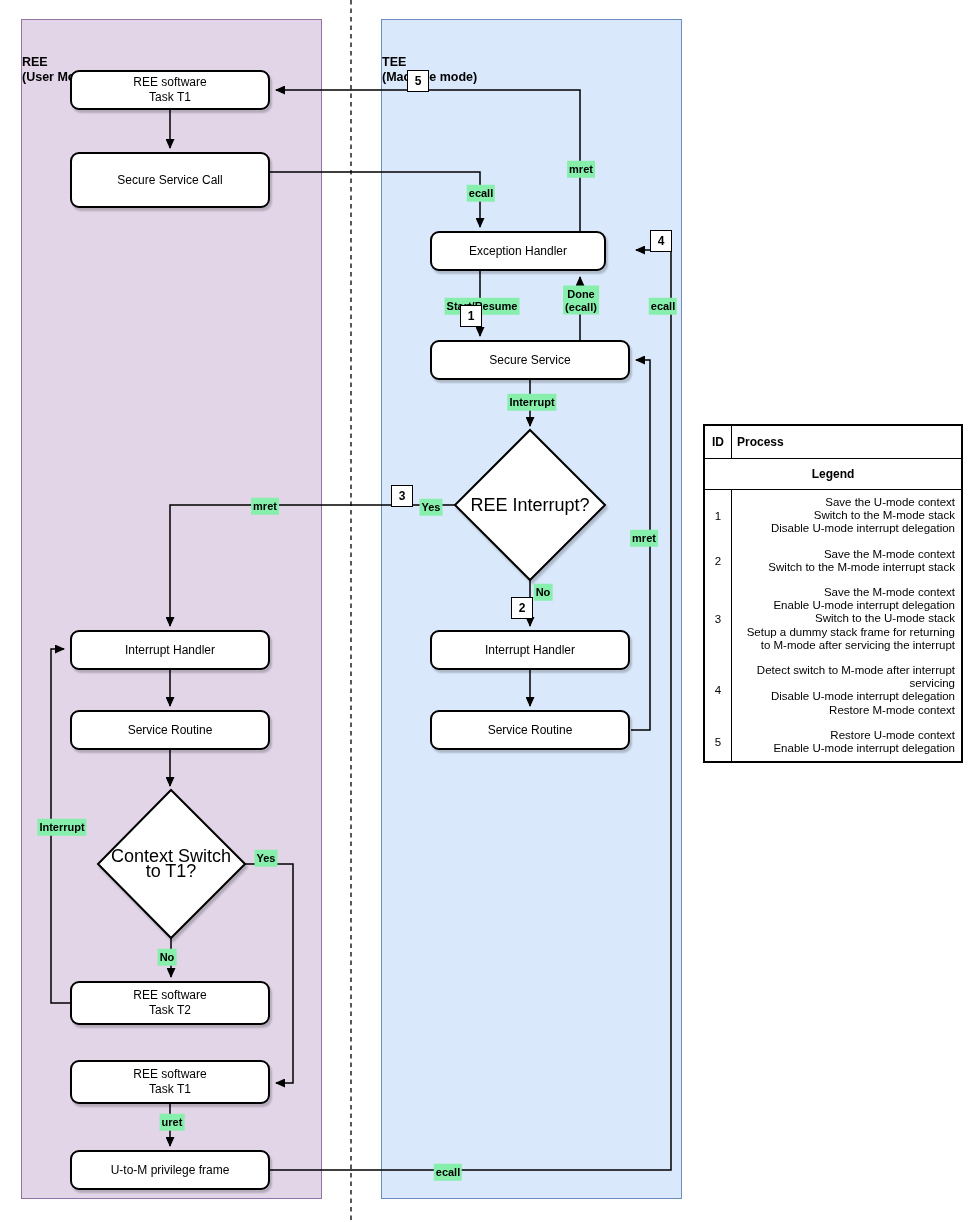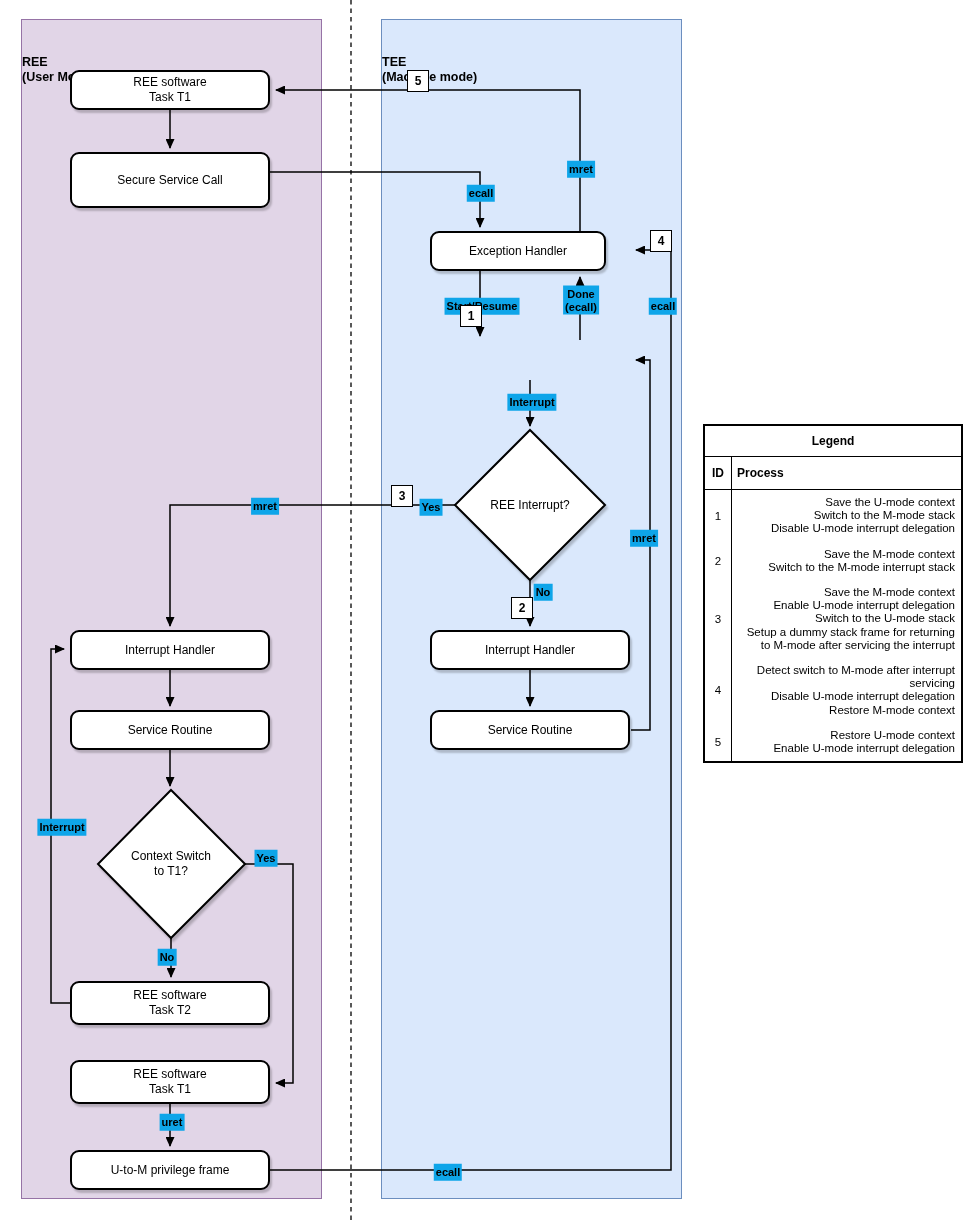--- a/index.html
+++ b/index.html
@@ -17,25 +17,25 @@
   svg.wires { position:absolute; left:0; top:0; z-index:2; }
   .node {
     position:absolute; box-sizing:border-box; z-index:3;
     background:#ffffff; border:2px solid #000; border-radius:9px;
     display:flex; align-items:center; justify-content:center; text-align:center;
     font-size:12px; line-height:15px; white-space:pre-line;
     box-shadow:2px 3px 2px rgba(0,0,0,0.2);
   }
   .dlabel {
     position:absolute; z-index:4; display:flex; align-items:center; justify-content:center;
-    text-align:center; font-size:12px; line-height:15px; white-space:pre-line;
+    text-align:center; font-size:18px; line-height:15px; white-space:pre-line;
   }
   .elabel {
     position:absolute; z-index:5; transform:translate(-50%,-50%);
-    background:#0ea5e9; font-weight:bold; font-size:11px; line-height:12.5px;
+    background:#86efac; font-weight:bold; font-size:11px; line-height:12.5px;
     padding:2px 2px; white-space:pre-line; text-align:center;
   }
   .badge {
     position:absolute; z-index:6; width:22px; height:22px; box-sizing:border-box;
     background:#ffffff; border:1.5px solid #000;
     display:flex; align-items:center; justify-content:center;
     font-weight:bold; font-size:12px;
   }
   .legend {
     position:absolute; left:703px; top:424px; width:260px; z-index:3;
@@ -103,20 +103,21 @@
     </g>
 
     <polygon points="530,430 605,505 530,580 455,505" fill="#fff" stroke="#000" stroke-width="2" filter="url(#ds)"></polygon>
     <polygon points="171,790 245,864 171,938 98,864" fill="#fff" stroke="#000" stroke-width="2" filter="url(#ds)"></polygon>
   </svg>
 
   <div class="node" style="left:70px;top:70px;width:200px;height:40px">REE software
 Task T1</div>
   <div class="node" style="left:70px;top:152px;width:200px;height:56px">Secure Service Call</div>
   <div class="node" style="left:430px;top:231px;width:176px;height:40px">Exception Handler</div>
+  <div class="node" style="left:430px;top:340px;width:200px;height:40px">Secure Service</div>
   <div class="node" style="left:430px;top:630px;width:200px;height:40px">Interrupt Handler</div>
   <div class="node" style="left:430px;top:710px;width:200px;height:40px">Service Routine</div>
   <div class="node" style="left:70px;top:630px;width:200px;height:40px">Interrupt Handler</div>
   <div class="node" style="left:70px;top:710px;width:200px;height:40px">Service Routine</div>
   <div class="node" style="left:70px;top:981px;width:200px;height:44px">REE software
 Task T2</div>
   <div class="node" style="left:70px;top:1060px;width:200px;height:44px">REE software
 Task T1</div>
   <div class="node" style="left:70px;top:1150px;width:200px;height:40px">U-to-M privilege frame</div>
 
@@ -143,25 +144,25 @@
 
   <div class="badge" style="left:407px;top:70px">5</div>
   <div class="badge" style="left:460px;top:305px">1</div>
   <div class="badge" style="left:391px;top:485px">3</div>
   <div class="badge" style="left:511px;top:597px">2</div>
   <div class="badge" style="left:650px;top:230px">4</div>
 
   <table class="legend">
     <tbody>
       <tr>
-        <th class="lg-title" colspan="2">Legend</th>
+        <th class="lg-id-h">ID</th>
+        <th class="lg-proc-h">Process</th>
       </tr>
       <tr>
-        <th class="lg-id-h">ID</th>
-        <th class="lg-proc-h">Process</th>
+        <th class="lg-title" colspan="2">Legend</th>
       </tr>
       <tr>
         <td class="lg-id">1</td>
         <td class="lg-proc">Save the U-mode context
 Switch to the M-mode stack
 Disable U-mode interrupt delegation</td>
       </tr>
       <tr>
         <td class="lg-id">2</td>
         <td class="lg-proc">Save the M-mode context

